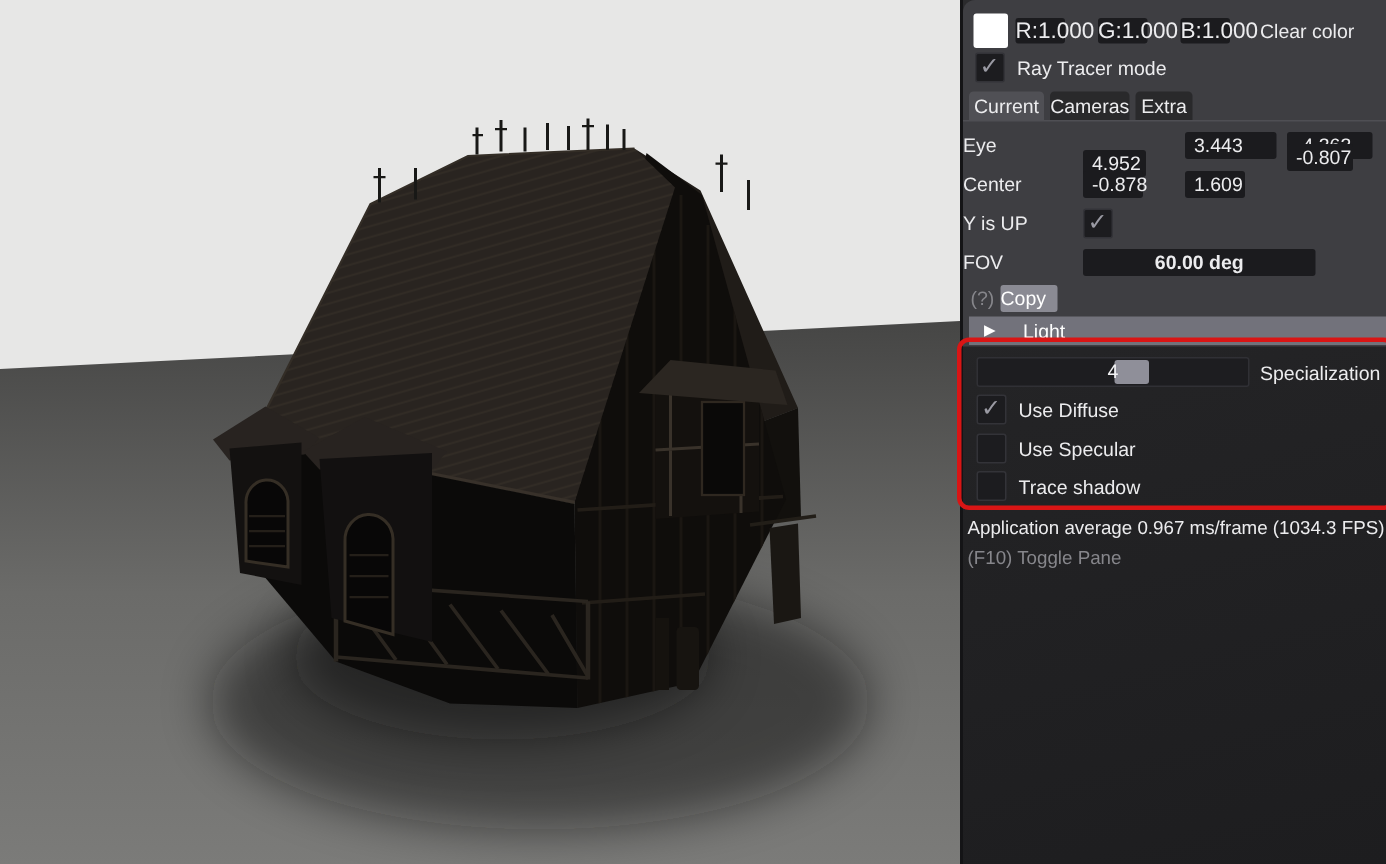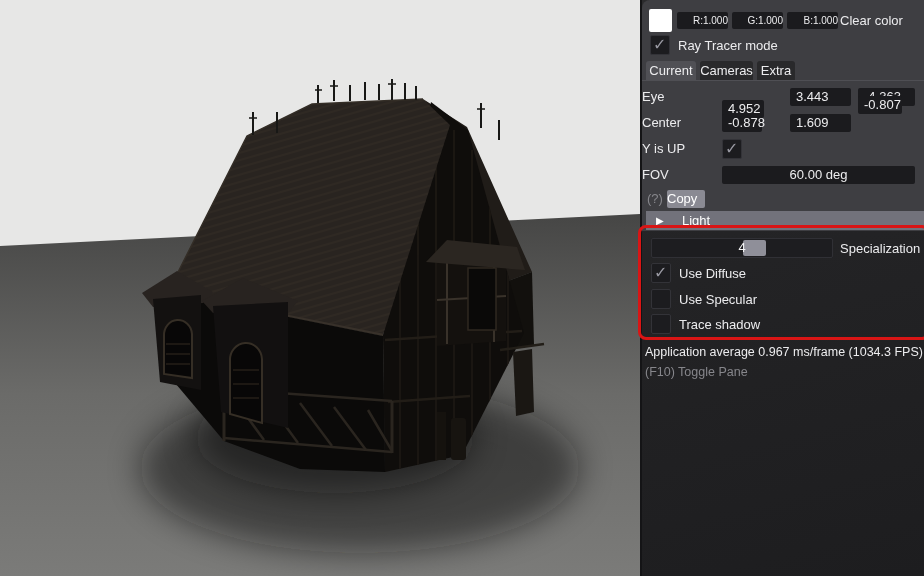--- a/index.html
+++ b/index.html
@@ -8,35 +8,35 @@
        background:#1d1d1f;-webkit-font-smoothing:antialiased;}
   .viewport{position:absolute;left:0;top:0;width:640px;height:576px;background:#e7e7e6;}
   .pane{position:absolute;left:640px;top:0;width:282px;height:576px;
         border-left:2px solid #141416;
         background:linear-gradient(165deg,#2b2b2d 0%,#232325 45%,#1d1d1f 100%);}
   .pane *{position:absolute;box-sizing:border-box;}
   .imgui-window{left:0;top:0;width:282px;height:231px;background:#3e3e42;border-radius:8px 0 0 0;}
   .txt{color:#ececee;font-size:13px;white-space:nowrap;}
   .dim{color:#86868b;}
   .swatch{left:7px;top:9px;width:23px;height:23px;border-radius:2px;}
-  .rgb-btn{top:12px;width:51px;height:17px;background:#1b1b1e;border-radius:2px;
-           color:#ececee;font-size:10px;line-height:17px;text-align:right;}
+  .rgb-btn{top:12px;width:33px;height:17px;background:#1b1b1e;border-radius:2px;
+           color:#ececee;font-size:15px;line-height:17px;text-align:left;}
   .checkbox{width:20px;height:20px;background:#1c1c1f;border:1px solid #333338;border-radius:2px;}
   .checkbox .mark{display:none;position:absolute;left:2px;top:-1px;width:16px;height:20px;
                   color:#9a9aa3;font-size:16px;font-weight:bold;line-height:20px;}
   .checkbox.checked .mark{display:block;}
   .tab{top:61px;height:19px;background:#29292b;border-radius:3px 3px 0 0;
        color:#ececee;font-size:13px;line-height:19px;text-align:center;}
   .tab.active{background:#505055;}
   .tab-underline{left:0;top:80px;width:282px;height:1px;background:#4f4f54;}
   .row-label{width:74px;line-height:18px;}
   .num-box{height:18px;background:#1b1b1e;border-radius:2px;color:#ececee;
            font-size:13px;line-height:18px;padding-left:6px;}
-  .fov-box{left:80px;top:166px;width:193px;height:18px;background:#1b1b1e;border-radius:2px;
-           color:#ececee;font-size:13px;line-height:18px;text-align:center;}
+  .fov-box{left:80px;top:166px;width:155px;height:18px;background:#1b1b1e;border-radius:2px;
+           color:#ececee;font-size:13px;line-height:18px;text-align:center;font-weight:bold;}
   .copy-btn{left:25px;top:190px;width:38px;height:18px;background:#8a8a93;border-radius:2px;
             color:#fff;font-size:13px;line-height:18px;}
   .light-header{left:4px;top:211px;width:278px;height:19px;background:#72727b;
                 color:#fdfdfd;font-size:13px;line-height:19px;}
   .light-header .arrow{position:absolute;left:10px;top:0px;font-size:10px;color:#fff;}
   .light-header .lh-label{position:absolute;left:36px;top:0;}
   .highlight-box{left:-4px;top:225px;width:292px;height:115px;border:3px solid #d91515;
                  border-radius:8px;background:transparent;z-index:5;}
   .slider{left:9px;top:238px;width:182px;height:20px;background:#1d1d20;
           border:1px solid #303035;border-radius:2px;}
@@ -146,21 +146,21 @@
   <div class="tab" style="left:115px;width:38px">Extra</div>
   <div class="tab-underline"></div>
 
   <div class="txt row-label" style="left:0;top:88px">Eye</div>
   <div class="num-box" style="left:80px;top:100px;width:42px">4.952</div>
   <div class="num-box" style="left:148px;top:88px;width:61px">3.443</div>
   <div class="num-box" style="left:216px;top:88px;width:57px">-4.363</div>
 
   <div class="txt row-label" style="left:0;top:114px">Center</div>
   <div class="num-box" style="left:80px;top:114px;width:40px">-0.878</div>
-  <div class="num-box" style="left:148px;top:114px;width:61px">1.609</div>
+  <div class="num-box" style="left:148px;top:114px;width:40px">1.609</div>
   <div class="num-box" style="left:216px;top:96px;width:44px">-0.807</div>
 
   <div class="txt row-label" style="left:0;top:140px">Y is UP</div>
   <div class="checkbox checked" style="left:80px;top:139px">
     <span class="mark">✓</span>
   </div>
 
   <div class="txt row-label" style="left:0;top:166px">FOV</div>
   <div class="fov-box">60.00 deg</div>
 

